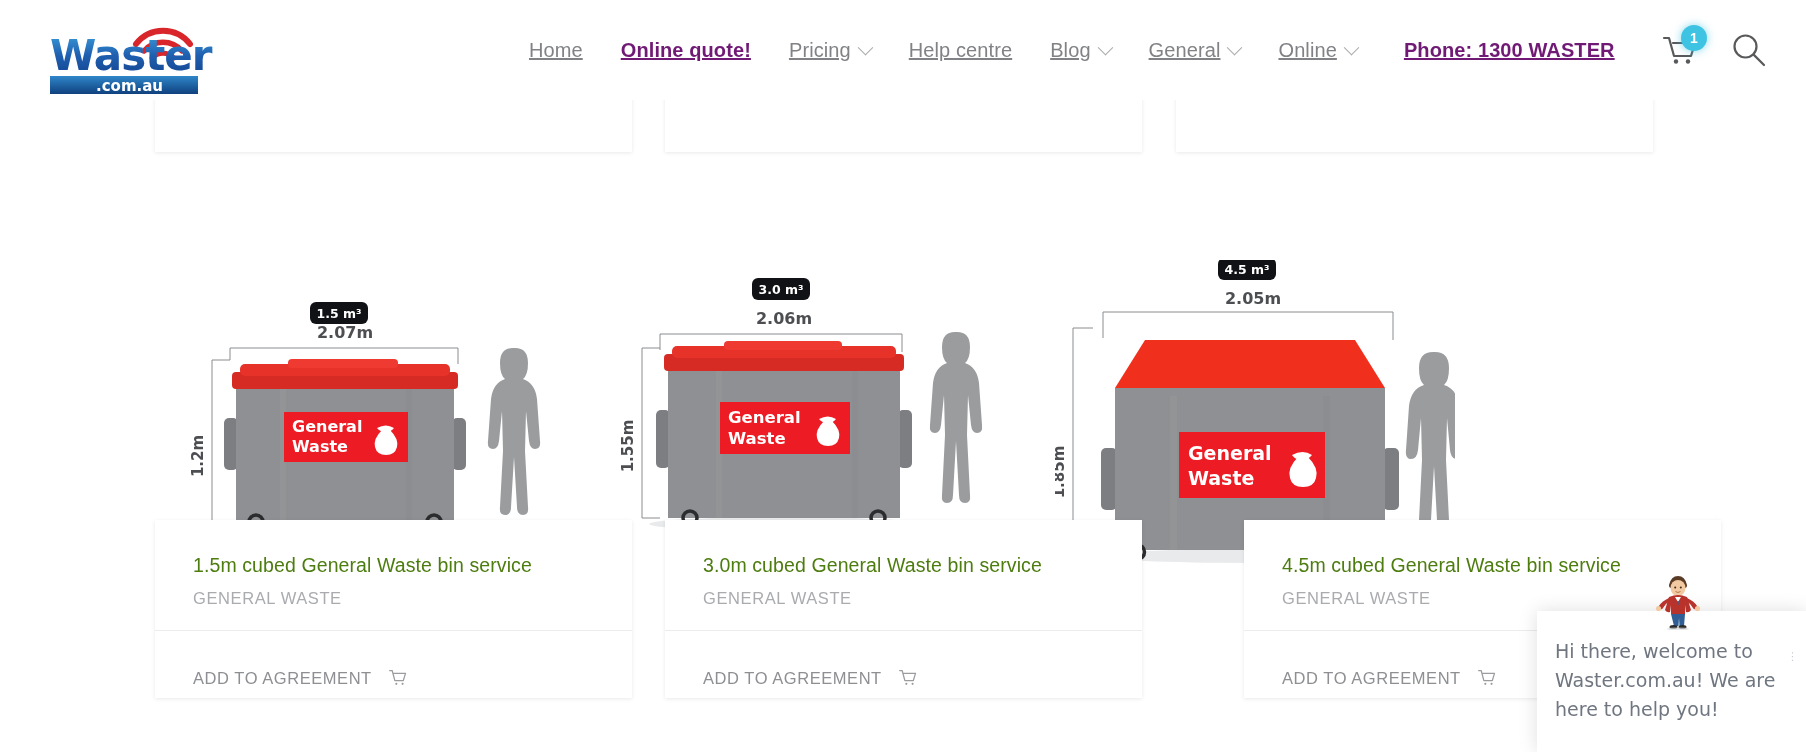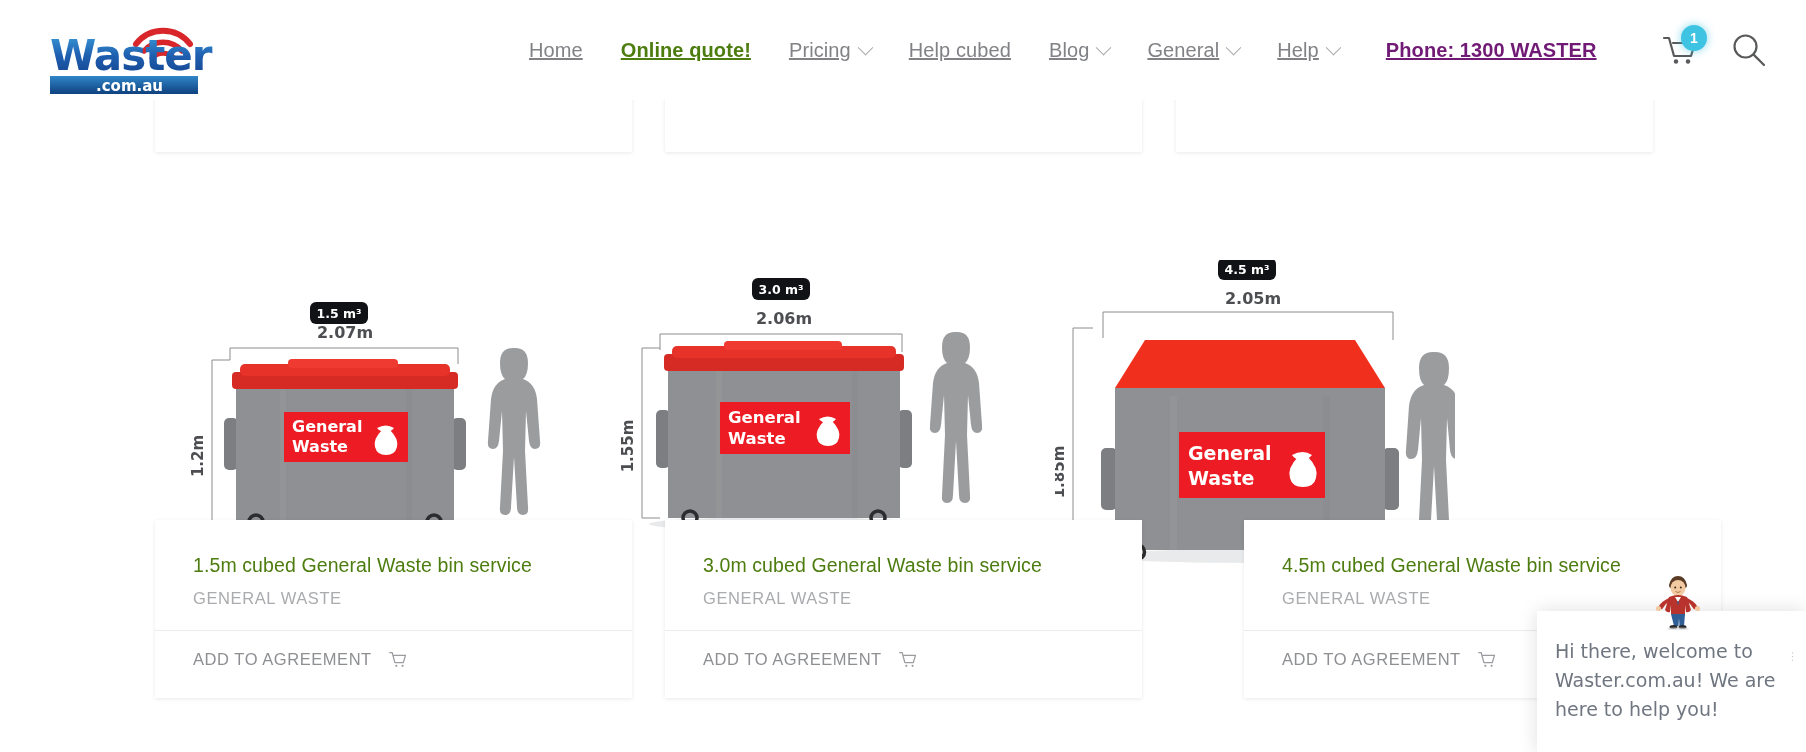--- a/index.html
+++ b/index.html
@@ -31,21 +31,21 @@
   }
   .nav-item {
     font-size: 20px; color: #808285;
     padding: 0 19px;
     white-space: nowrap;
     display: flex; align-items: center; gap: 9px;
     cursor: pointer;
     letter-spacing: .1px;
     text-decoration: underline;
   }
-  .nav-item.accent { color: #4d7c0f; font-weight: 700; }
+  .nav-item.accent { color: #701a75; font-weight: 700; }
   .nav-item.phone { color: #701a75; font-weight: 700; padding-left: 28px; }
   .caret {
     width: 11px; height: 11px;
     border-right: 1.6px solid #a8aaac;
     border-bottom: 1.6px solid #a8aaac;
     transform: rotate(45deg) translate(-2px,-2px);
     display: inline-block;
   }
 
   .hdr-icons {
@@ -76,21 +76,21 @@
   }
   
   .row-top .card { top: -60px; height: 112px; }
   .row-top .c1 { left: 155px; }
   .row-top .c2 { left: 665px; }
   .row-top .c3 { left: 1176px; }
 
   .card-footer {
     border-top: 1px solid #ececec;
     height: 58px;
-    display: flex; align-items: center;
+    display: flex; align-items: flex-end;
     padding-left: 38px; gap: 16px;
   }
   .atc-label {
     font-size: 16.5px; letter-spacing: .55px;
     color: #8d8f92;
     cursor: pointer;
   }
   .atc-cart { width: 20px; height: 20px; cursor: pointer; }
 
   
@@ -177,32 +177,32 @@
       <span>Home</span>
     </div>
     <div class="nav-item accent">
       <span>Online quote!</span>
     </div>
     <div class="nav-item">
       <span>Pricing</span>
       <i class="caret"></i>
     </div>
     <div class="nav-item">
-      <span>Help cubed</span>
+      <span>Help centre</span>
     </div>
     <div class="nav-item">
       <span>Blog</span>
       <i class="caret"></i>
     </div>
     <div class="nav-item">
       <span>General</span>
       <i class="caret"></i>
     </div>
     <div class="nav-item">
-      <span>Help</span>
+      <span>Online</span>
       <i class="caret"></i>
     </div>
     <div class="nav-item phone">
       <span>Phone: 1300 WASTER</span>
     </div>
   </nav>
 
   <div class="hdr-icons">
     <div class="cart-btn">
       <svg width="40" height="40" viewBox="0 0 40 40">

